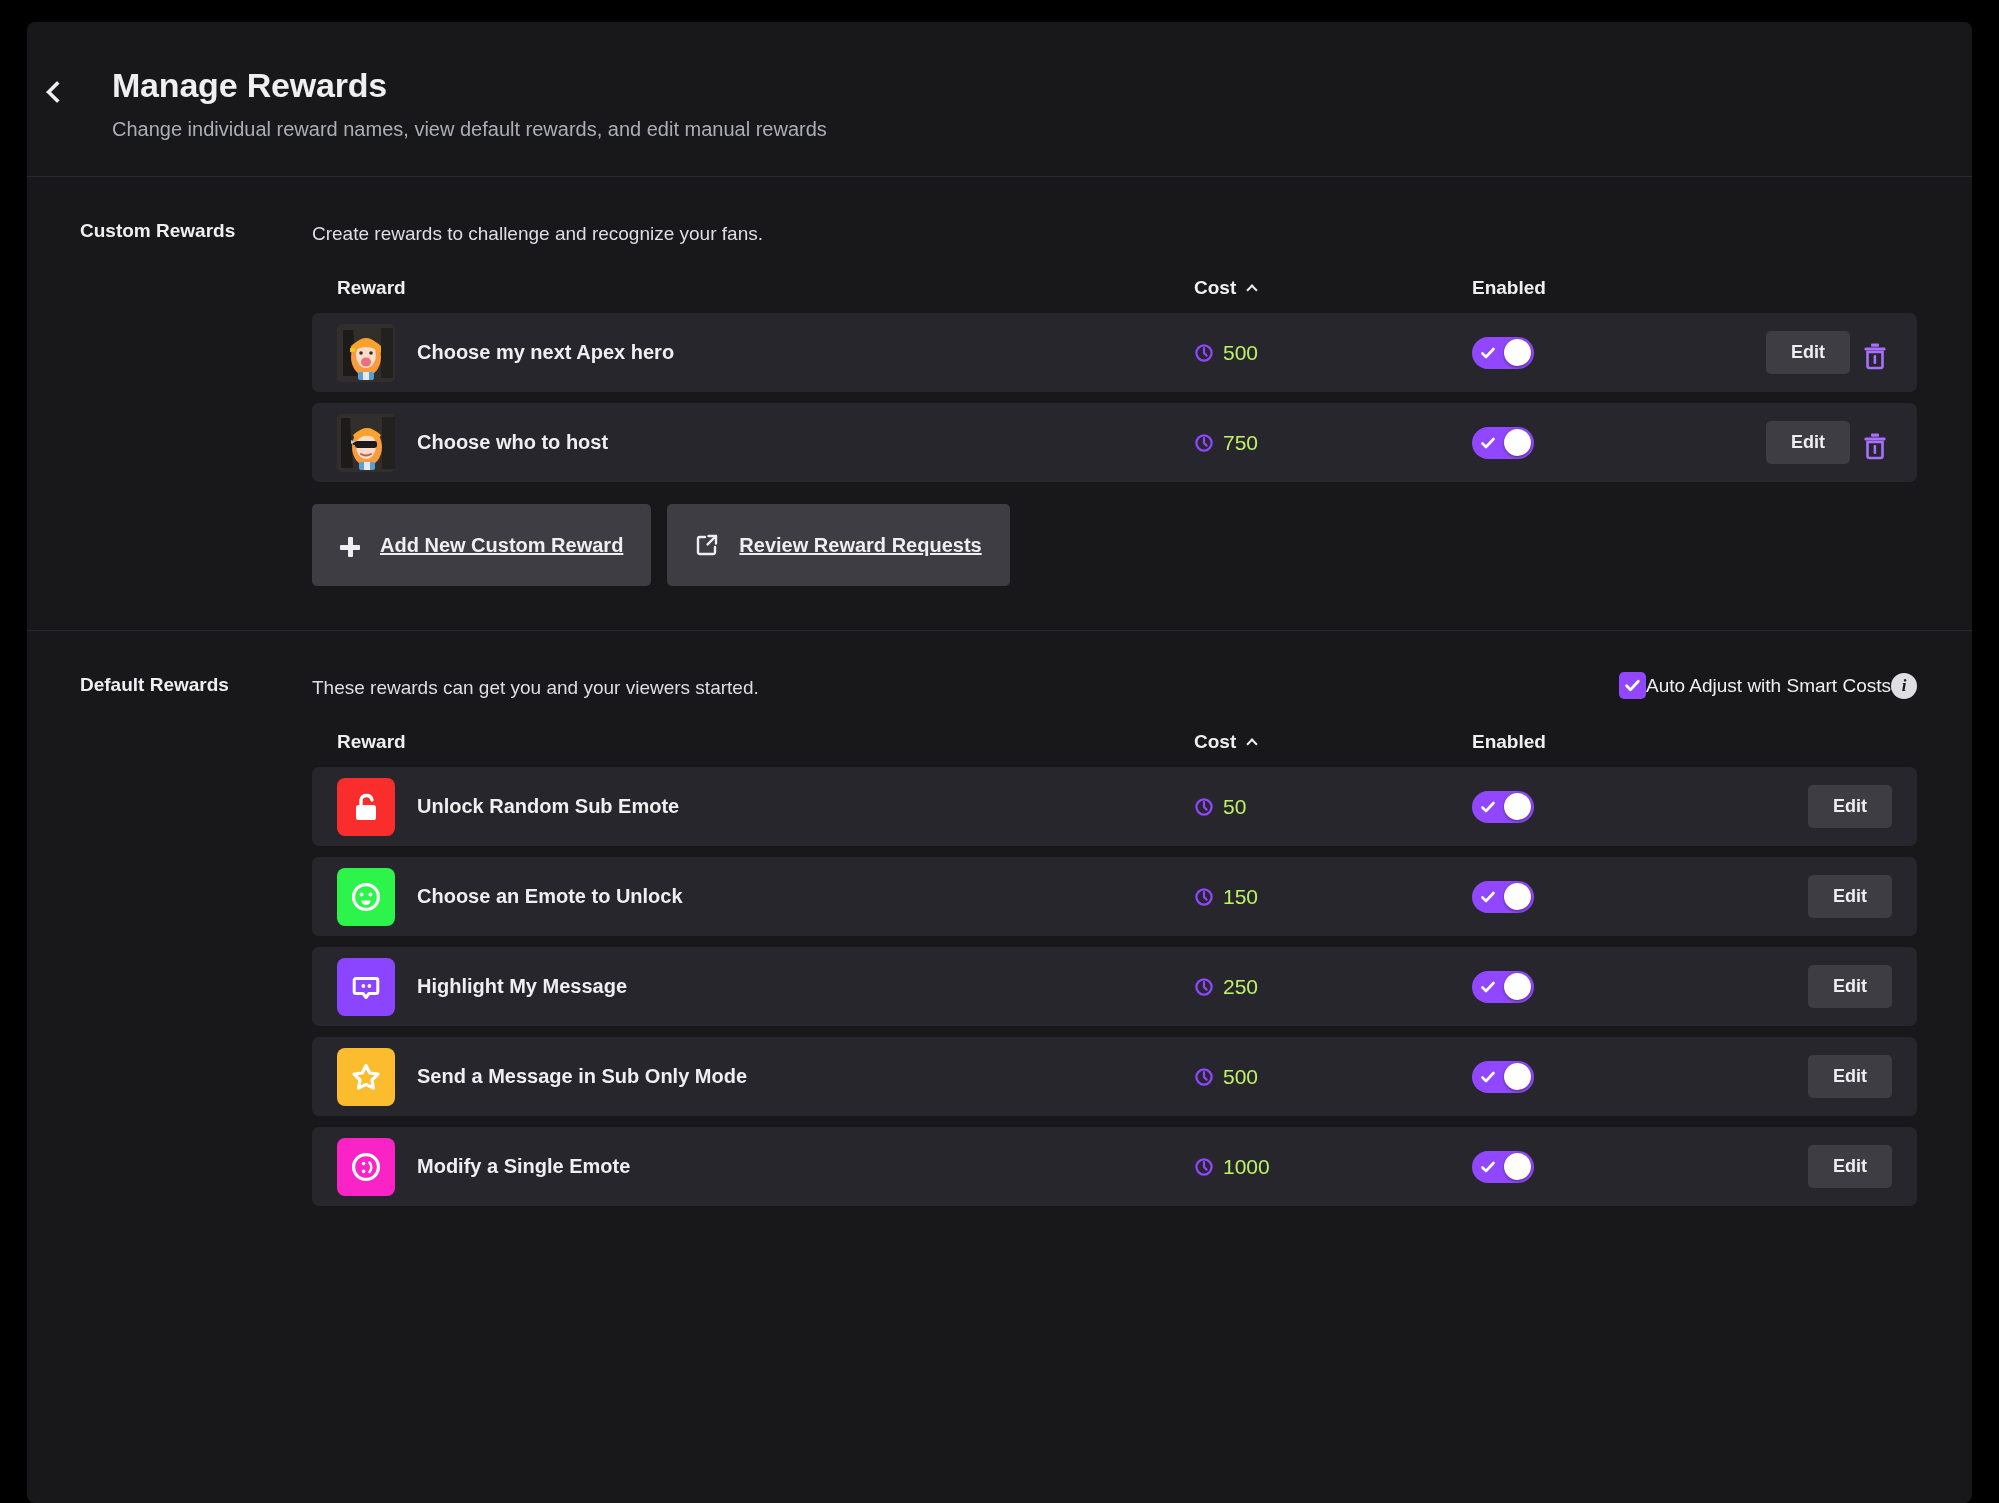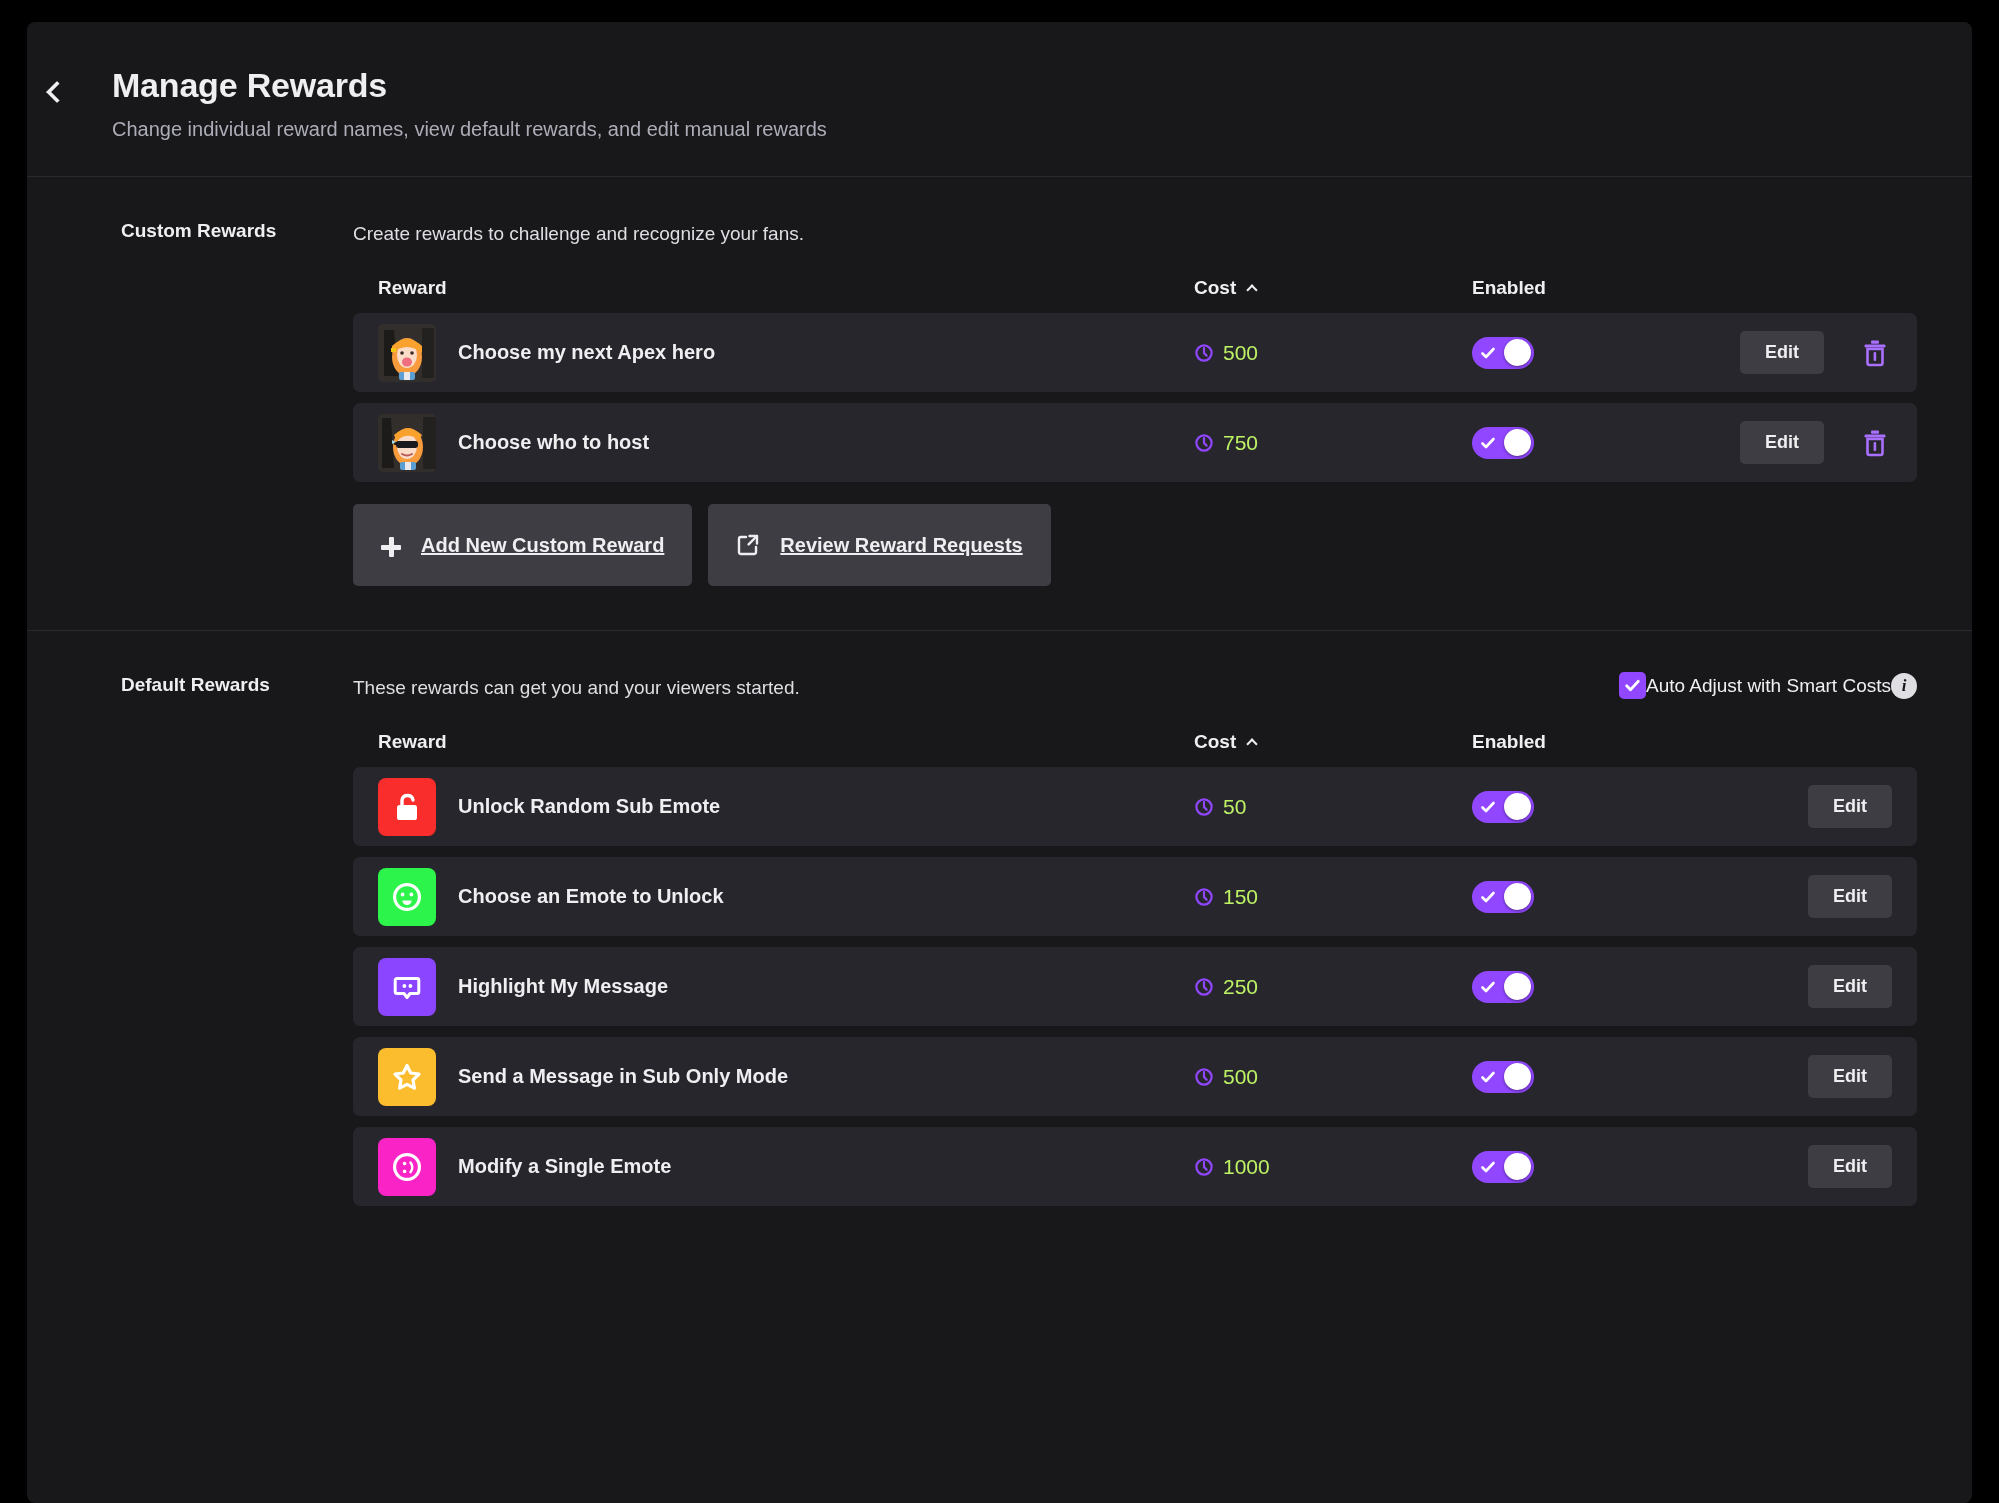--- a/index.html
+++ b/index.html
@@ -49,21 +49,20 @@
   .section {
     display: flex;
     padding: 38px 0 44px 0;
   }
   .section + .section { border-top: 1px solid #2a2a2e; }
   .section-label {
     flex: 0 0 285px;
     padding-left: 53px;
     font-size: 19px; font-weight: bold; color: #efeff1;
     padding-top: 5px;
-    margin-left: 41px;
   }
   .section-body { flex: 1; padding-right: 55px; }
 
   .section-topline {
     display: flex; align-items: flex-end; justify-content: space-between;
     min-height: 30px;
   }
   .section-desc { font-size: 19px; color: #dedee3; }
 
   .smart-costs { display: flex; align-items: center; }
@@ -106,21 +105,21 @@
     background: #26262c;
     border-radius: 7px;
     height: 79px;
     padding: 0 25px;
     margin-bottom: 11px;
   }
   .row-reward { flex: 1; display: flex; align-items: center; gap: 22px; }
   .row-cost   { flex: 0 0 278px; display: flex; align-items: center; gap: 9px;
                 font-size: 21px; color: #bef264; }
   .row-enabled{ flex: 0 0 250px; }
-  .row-actions{ flex: 0 0 170px; display: flex; align-items: center; justify-content: flex-end; gap: 34px; }
+  .row-actions{ flex: 0 0 170px; display: flex; align-items: flex-end; justify-content: flex-end; gap: 8px; }
   .reward-name { font-size: 20px; font-weight: bold; color: #efeff1; }
 
   
   .avatar {
     width: 58px; height: 58px; border-radius: 5px;
     background: #2f2c2a; overflow: hidden; flex: 0 0 58px;
     position: relative;
   }
   .avatar svg { display: block; width: 100%; height: 100%; }
 

